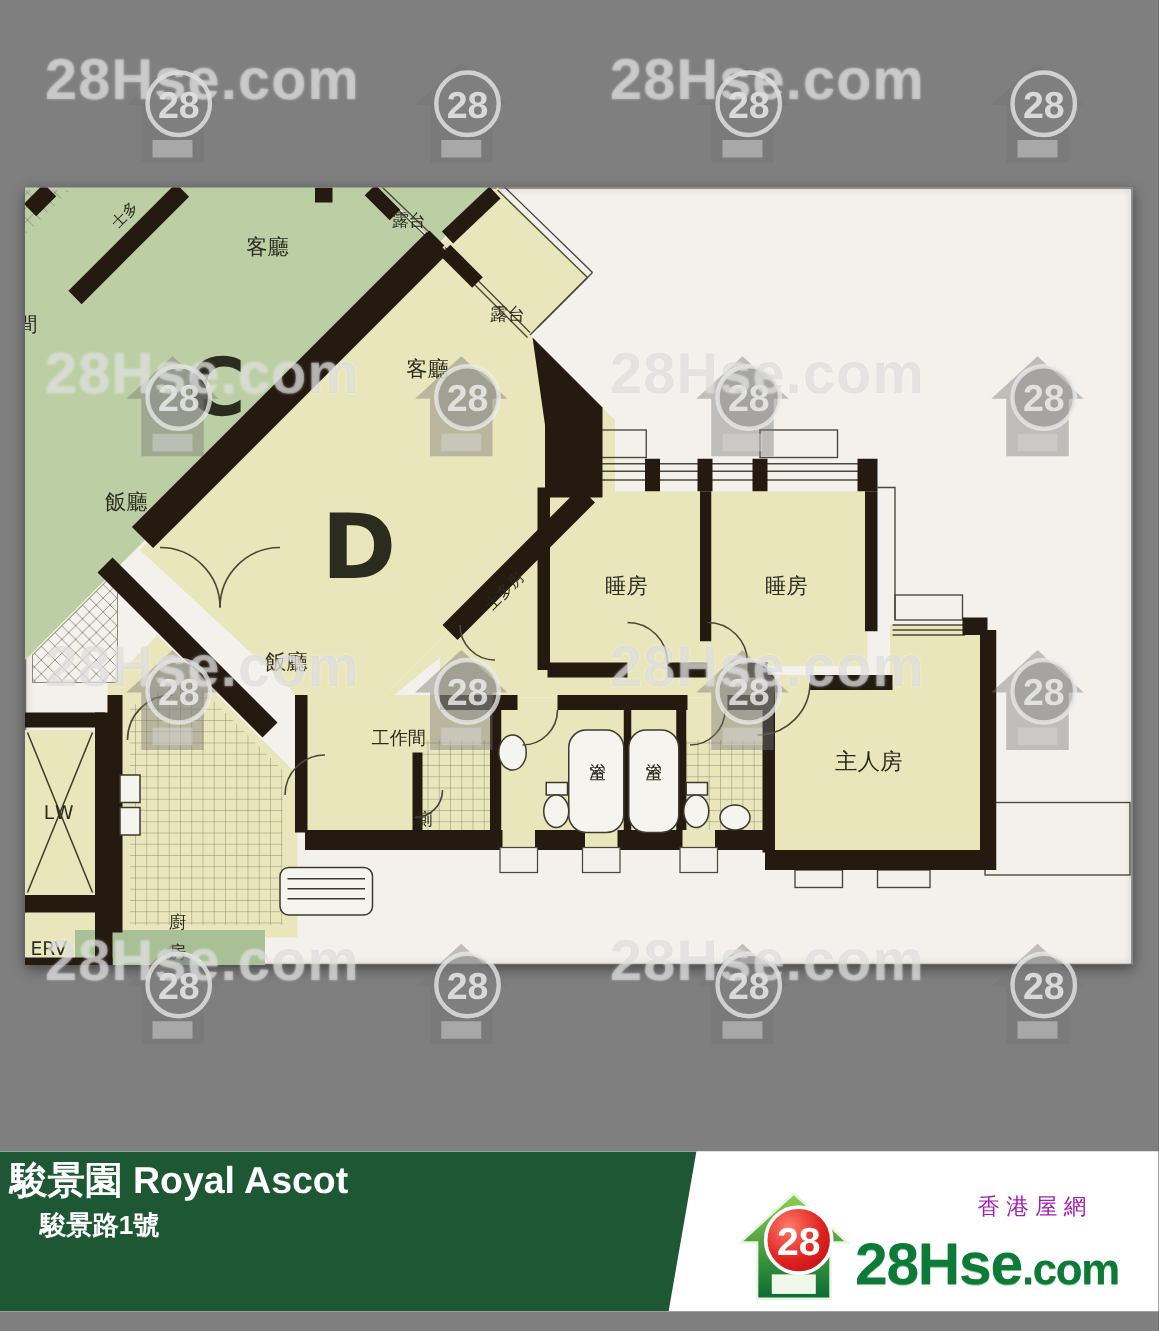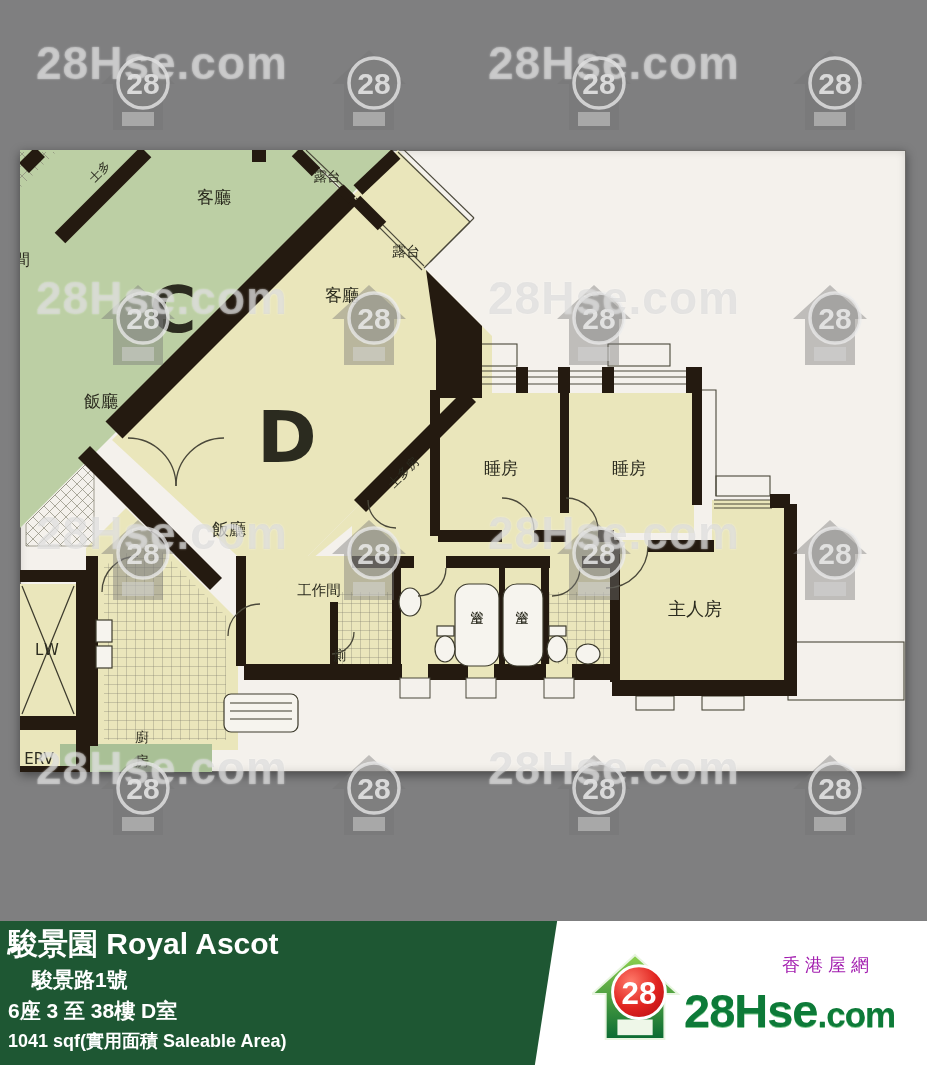--- a/index.html
+++ b/index.html
@@ -9,21 +9,21 @@
   .panel{position:absolute;left:20px;top:150px;width:886px;height:622px;background:#f4f1ec;
          box-shadow:0 3px 10px rgba(0,0,0,.45), inset 0 0 8px rgba(0,0,0,.12);
          border:1px solid #6e6c69;box-sizing:border-box;}
   .panel svg{position:absolute;left:-1px;top:-1px;}
   
   .wm-t{position:absolute;font-size:46px;font-weight:bold;letter-spacing:1px;
         color:rgba(208,208,208,.52);text-shadow:0 0 2px rgba(255,255,255,.55);
         z-index:6;pointer-events:none;white-space:nowrap;}
   .wm-h{position:absolute;width:76px;height:84px;z-index:5;pointer-events:none;}
   
-  .bar{position:absolute;left:0;top:921px;width:927px;height:144px;background:#ffffff;z-index:7;}
+  .bar{position:absolute;left:0;top:921px;width:927px;height:128px;background:#ffffff;z-index:7;}
   .bar-green{position:absolute;left:0;top:0;width:100%;height:100%;background:#1e5733;
              clip-path:polygon(0 0,60.1% 0,57.7% 100%,0 100%);}
   .bar-title{position:absolute;left:8px;top:3px;font-size:30px;font-weight:bold;color:#fff;z-index:2;}
   .bar-line2{position:absolute;left:8px;top:45px;font-size:21px;font-weight:bold;color:#fff;z-index:2;padding-left:24px;}
   .bar-line3{position:absolute;left:8px;top:76px;font-size:21px;font-weight:bold;color:#fff;z-index:2;}
   .bar-line4{position:absolute;left:8px;top:108px;font-size:18px;font-weight:bold;color:#fff;z-index:2;}
   
   .logo{position:absolute;left:592px;top:26px;width:330px;height:110px;z-index:3;}
   .logo-house{position:absolute;left:0;top:4px;width:90px;height:92px;}
   .logo-name{position:absolute;left:92px;top:36px;font-size:47px;font-weight:bold;color:#0d7a38;
@@ -315,22 +315,20 @@
       <path d="M38 2 L75 36 L63 36 L63 82 L13 82 L13 36 L1 36 Z" fill="rgba(116,116,116,.42)"></path>
       <rect x="22" y="64" width="32" height="14" fill="rgba(214,214,214,.5)"></rect>
       <circle cx="43" cy="35" r="25" fill="rgba(134,134,134,.45)" stroke="rgba(236,236,236,.75)" stroke-width="3.5"></circle>
       <text x="43" y="46" text-anchor="middle" font-size="30" font-weight="bold" fill="rgba(240,240,240,.8)">28</text>
     </svg>
 
   <div class="bar">
     <div class="bar-green"></div>
     <div class="bar-title">駿景園 Royal Ascot</div>
     <div class="bar-line2">駿景路1號</div>
-    <div class="bar-line3">6座 3 至 38樓 D室</div>
-    <div class="bar-line4">1041 sqf(實用面積 Saleable Area)</div>
 
     <div class="logo">
       <svg class="logo-house" viewBox="0 0 92 94">
         <defs>
           <linearGradient id="lg" x1="0" y1="0" x2="0" y2="1">
             <stop offset="0" stop-color="#8ed14f"></stop>
               <stop offset="1" stop-color="#0a6b33"></stop>
           </linearGradient>
           <radialGradient id="rg" cx="0.35" cy="0.3" r="0.9">
             <stop offset="0" stop-color="#ff7a6a"></stop>

